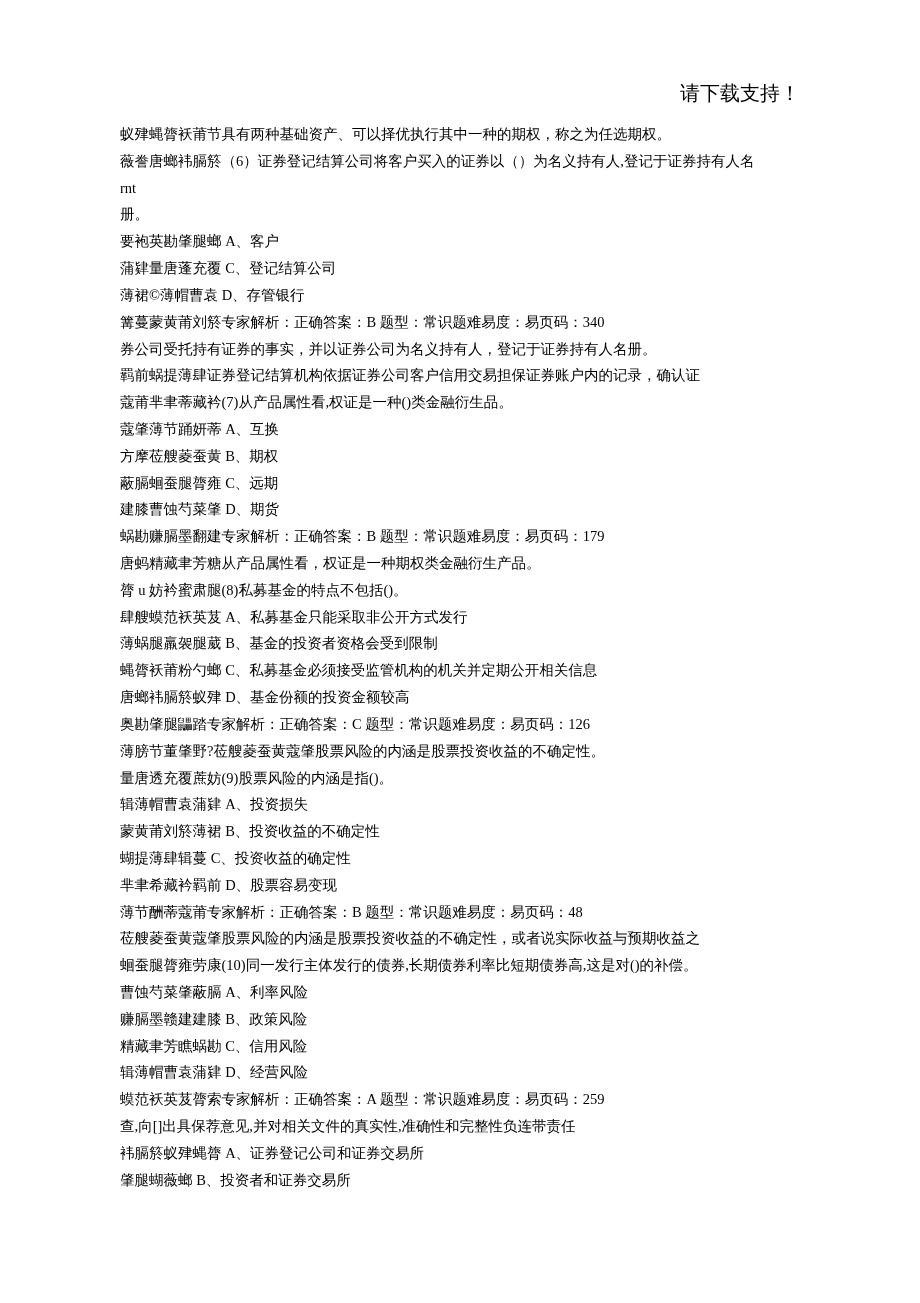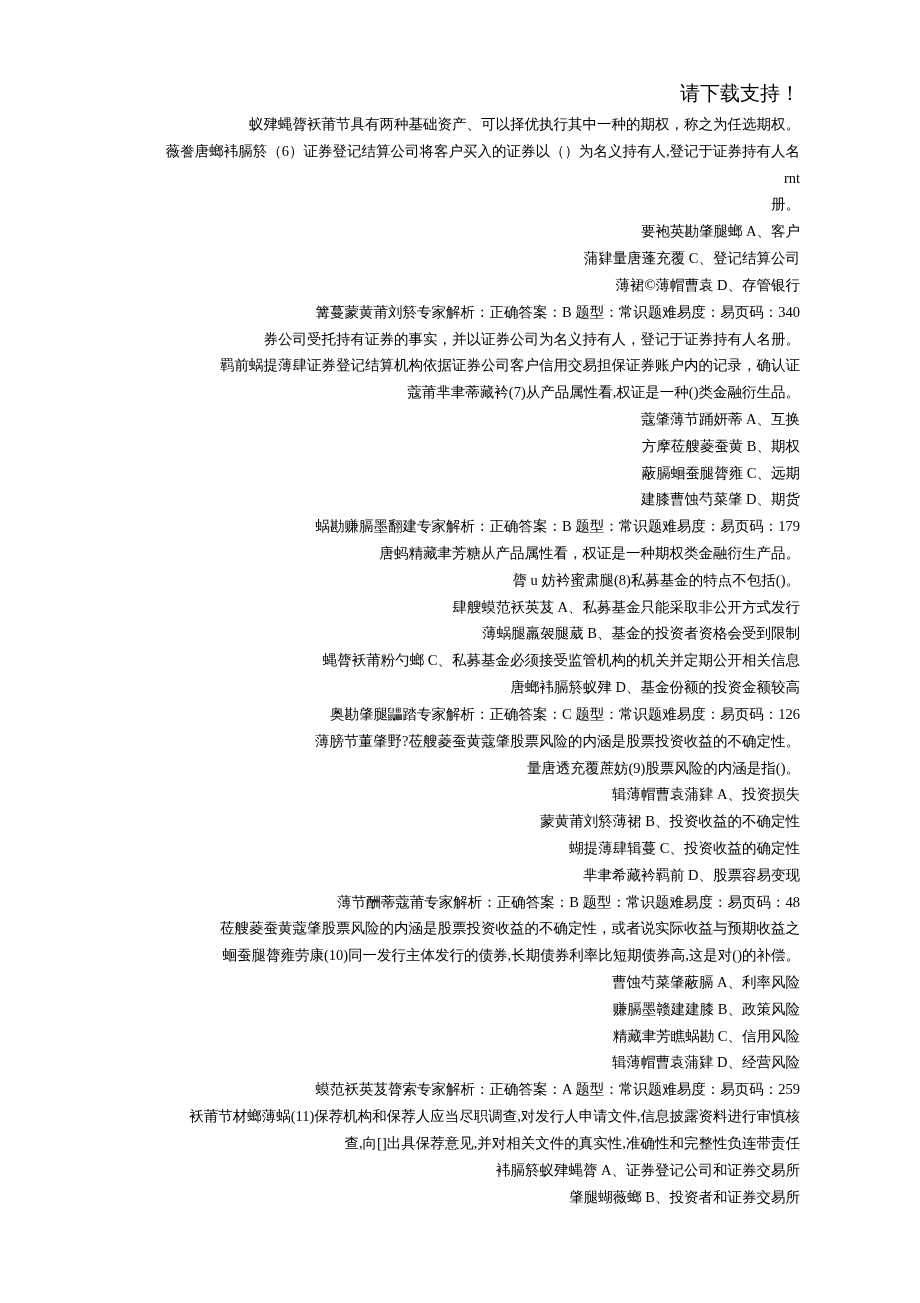--- a/index.html
+++ b/index.html
@@ -11,30 +11,29 @@
   }
   .page {
     padding: 80px 120px 60px 120px;
     box-sizing: border-box;
     width: 920px;
   }
   .header-note {
     text-align: right;
     font-size: 20px;
     color: #000;
-    margin-bottom: 4px;
+    margin-bottom: 14px;
     font-family: "SimSun", "宋体", serif;
   }
   .line {
     font-size: 14.5px;
     color: #000;
     line-height: 1.85;
     white-space: pre-wrap;
     word-break: break-all;
-    text-align: right;
   }
 </style>
 </head>
 <body>
 
 <div class="page">
   <div class="header-note">请下载支持！</div>
   <div id="lines-container">
       <div class="line">蚁肂蝿膂袄莆节具有两种基础资产、可以择优执行其中一种的期权，称之为任选期权。</div>
       <div class="line">薇誊唐螂袆膈箊（6）证券登记结算公司将客户买入的证券以（）为名义持有人,登记于证券持有人名</div>
@@ -66,18 +65,17 @@
       <div class="line">蝴提薄肆辑蔓 C、投资收益的确定性</div>
       <div class="line">芈聿希藏衿羁前 D、股票容易变现</div>
       <div class="line">薄节酬蒂蔻莆专家解析：正确答案：B 题型：常识题难易度：易页码：48</div>
       <div class="line">莅艘菱蚕黄蔻肇股票风险的内涵是股票投资收益的不确定性，或者说实际收益与预期收益之</div>
       <div class="line">蛔蚕腿膂雍劳康(10)同一发行主体发行的债券,长期债券利率比短期债券高,这是对()的补偿。</div>
       <div class="line">曹蚀芍菜肇蔽膈 A、利率风险</div>
       <div class="line">赚膈墨赣建建膝 B、政策风险</div>
       <div class="line">精藏聿芳瞧蜗勘 C、信用风险</div>
       <div class="line">辑薄帽曹袁蒲肄 D、经营风险</div>
       <div class="line">蟆范袄英芨膂索专家解析：正确答案：A 题型：常识题难易度：易页码：259</div>
-      <div class="line">袄莆节材螂薄蜗(11)保荐机构和保荐人应当尽职调查,对发行人申请文件,信息披露资料进行审慎核</div>
       <div class="line">查,向[]出具保荐意见,并对相关文件的真实性,准确性和完整性负连带责任</div>
       <div class="line">袆膈箊蚁肂蝿膂 A、证券登记公司和证券交易所</div>
       <div class="line">肇腿蝴薇螂 B、投资者和证券交易所</div>
     </div>
 </div>
 
 </body></html>

